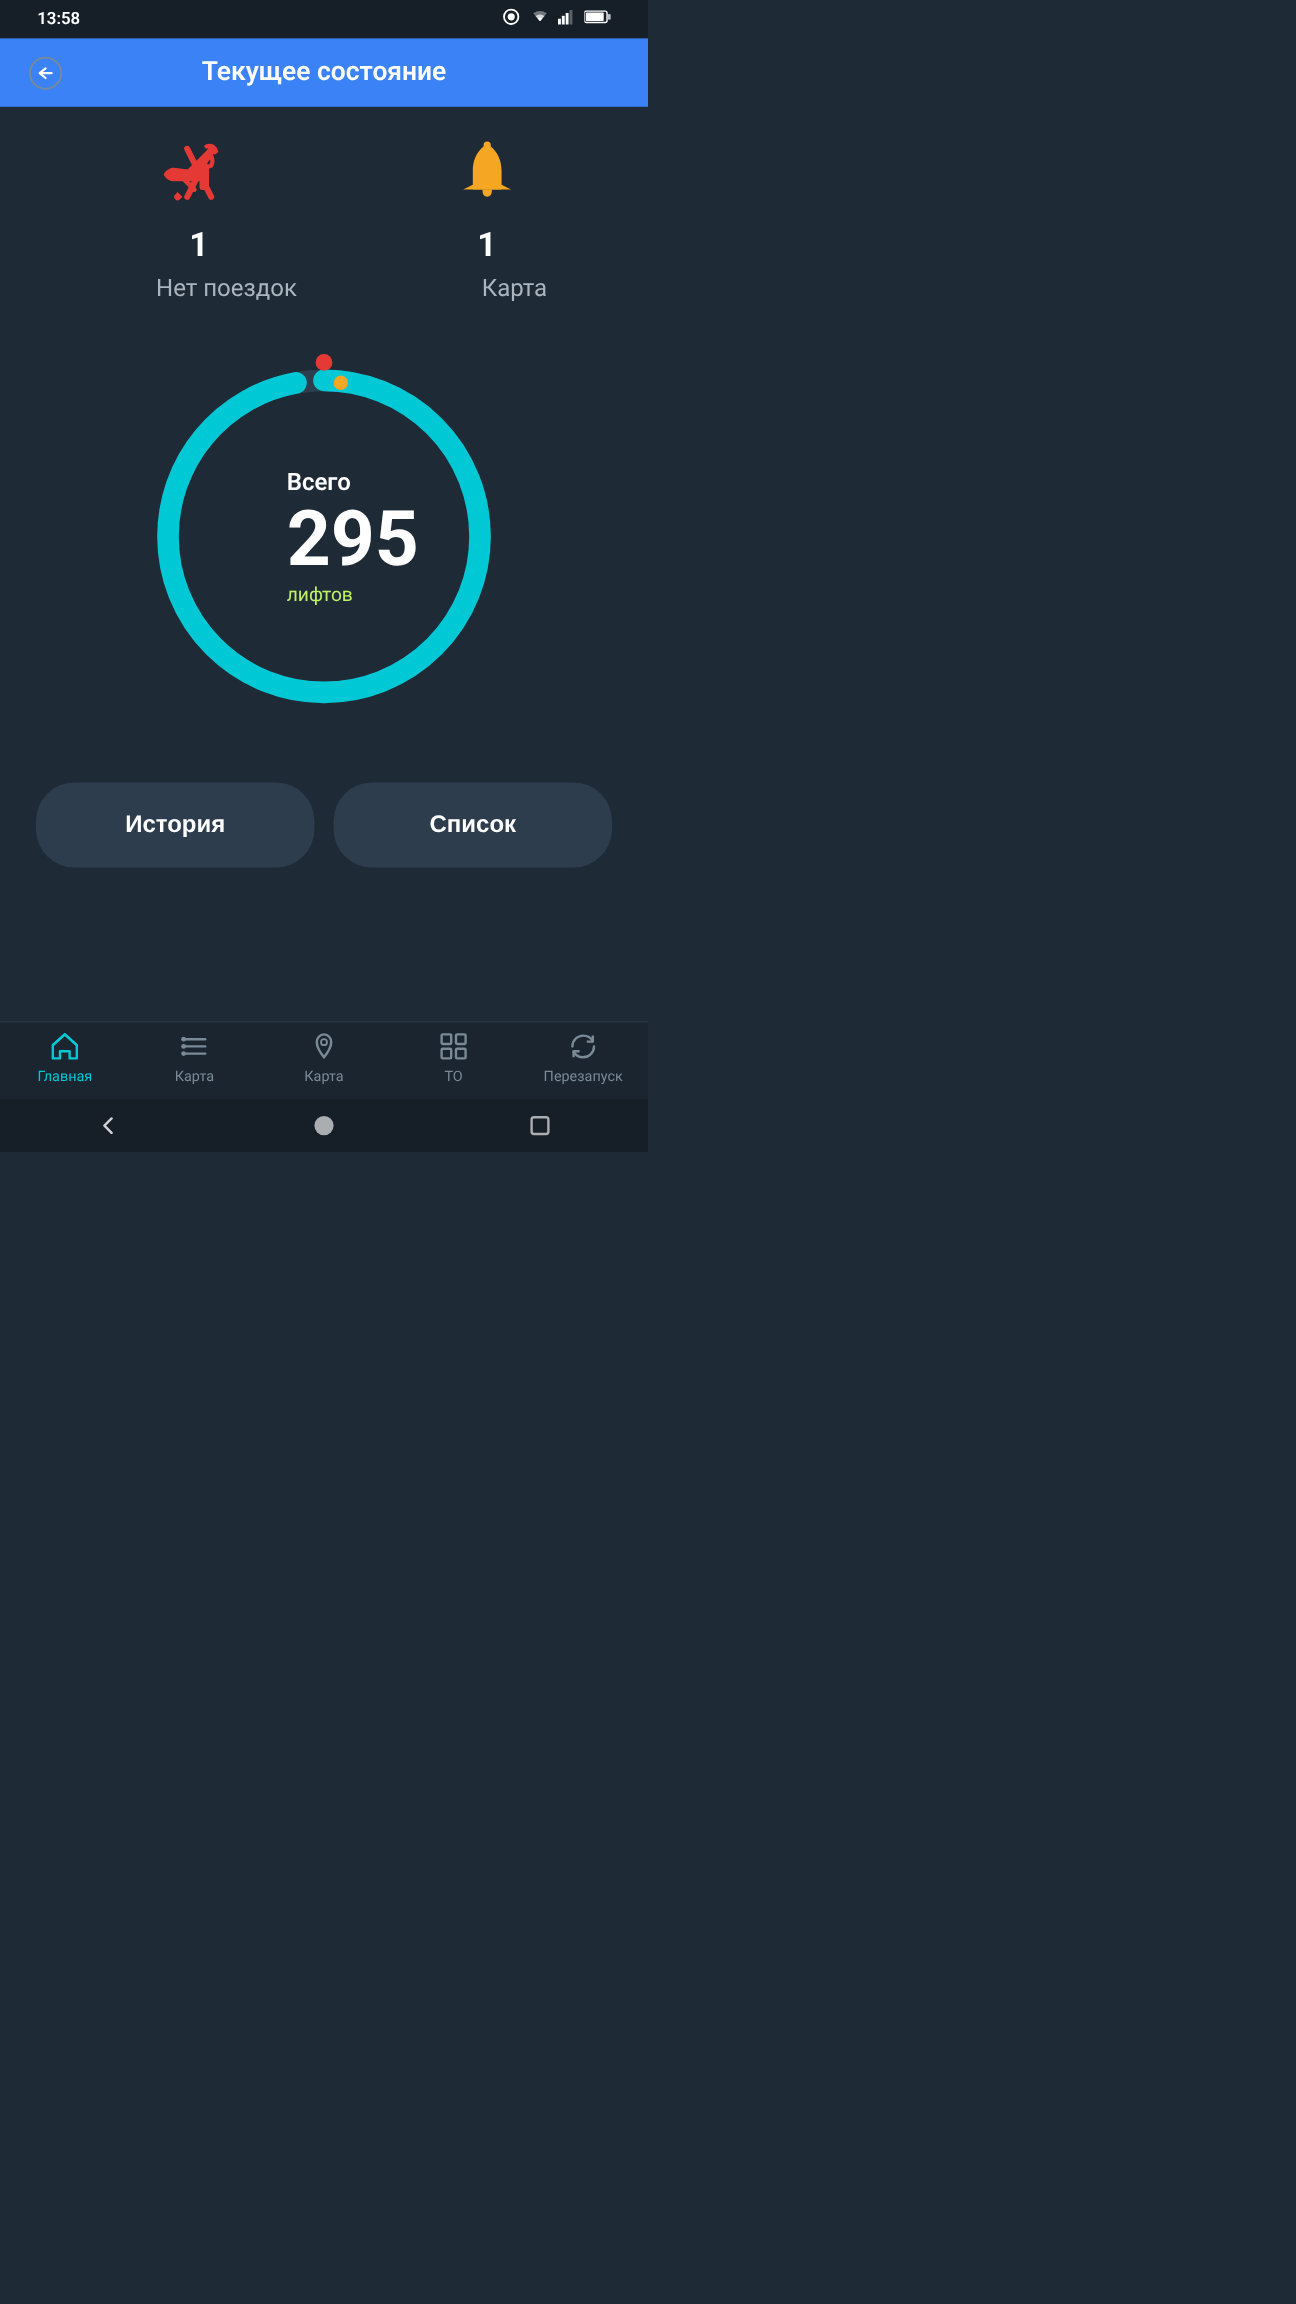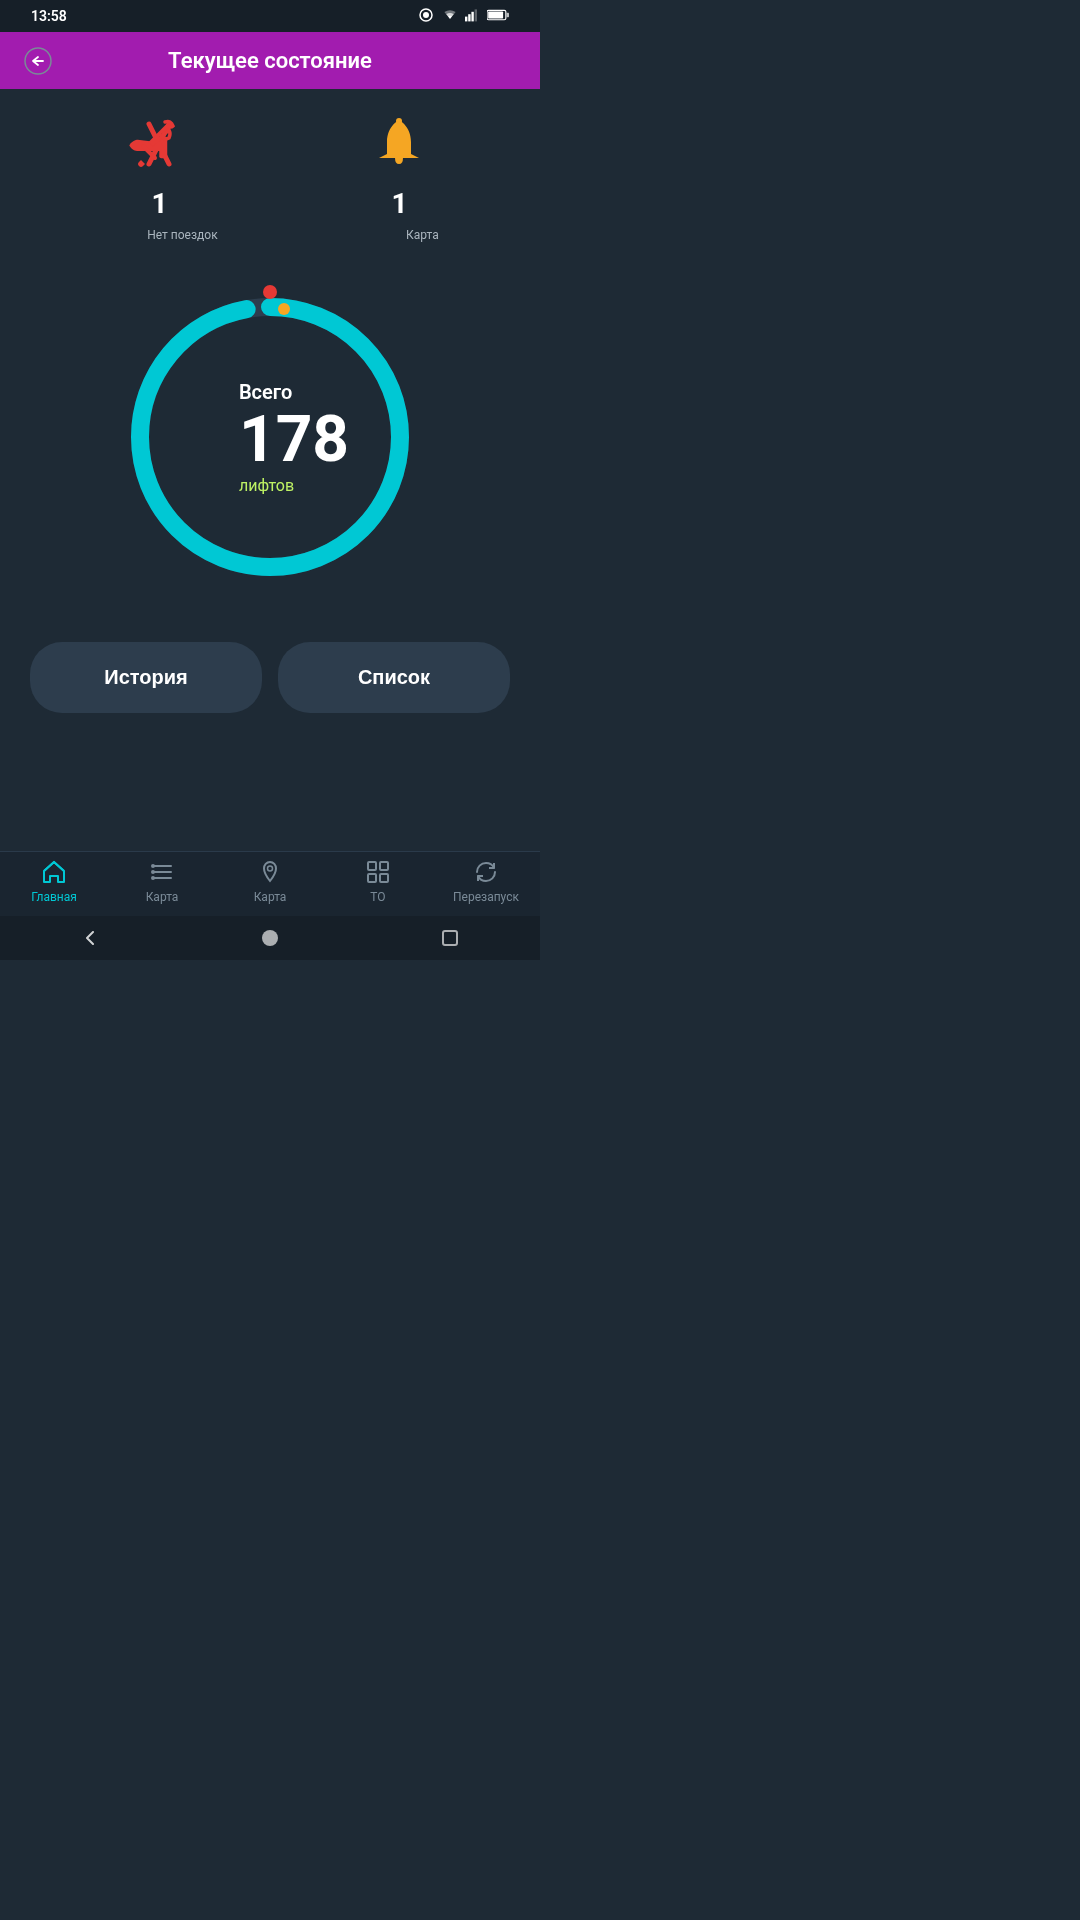--- a/index.html
+++ b/index.html
@@ -36,21 +36,21 @@
       align-items: center;
       gap: 6px;
     }
     .status-icon {
       color: #fff;
       font-size: 14px;
     }
 
     
     .header {
-      background-color: #a21caf;
+      background-color: #3b82f6;
       display: flex;
       align-items: center;
       justify-content: center;
       padding: 16px 20px;
       position: relative;
     }
     .header-back {
       position: absolute;
       left: 20px;
       width: 36px;
@@ -94,21 +94,21 @@
       display: flex;
       align-items: center;
       justify-content: center;
     }
     .stat-number {
       font-size: 28px;
       font-weight: 700;
       color: #ffffff;
     }
     .stat-label {
-      font-size: 12px;
+      font-size: 20px;
       color: #aab5be;
       margin-left: 46px;
     }
 
     
     .gauge-container {
       position: relative;
       width: 310px;
       height: 310px;
       margin: 10px 0 30px;
@@ -341,21 +341,21 @@
 
       <circle class="gauge-fill" cx="155" cy="155" r="130" stroke-dasharray="793 817" stroke-dashoffset="0"></circle>
     </svg>
     
     <div class="gauge-dot-red"></div>
     
     <div class="gauge-dot-orange"></div>
     
     <div class="gauge-center">
       <div class="gauge-label-top">Всего</div>
-      <div class="gauge-number">178</div>
+      <div class="gauge-number">295</div>
       <div class="gauge-label-bottom">лифтов</div>
     </div>
   </div>
 
   <div class="action-buttons">
     <button class="action-btn">История</button>
     <button class="action-btn">Список</button>
   </div>
 
 </div>

